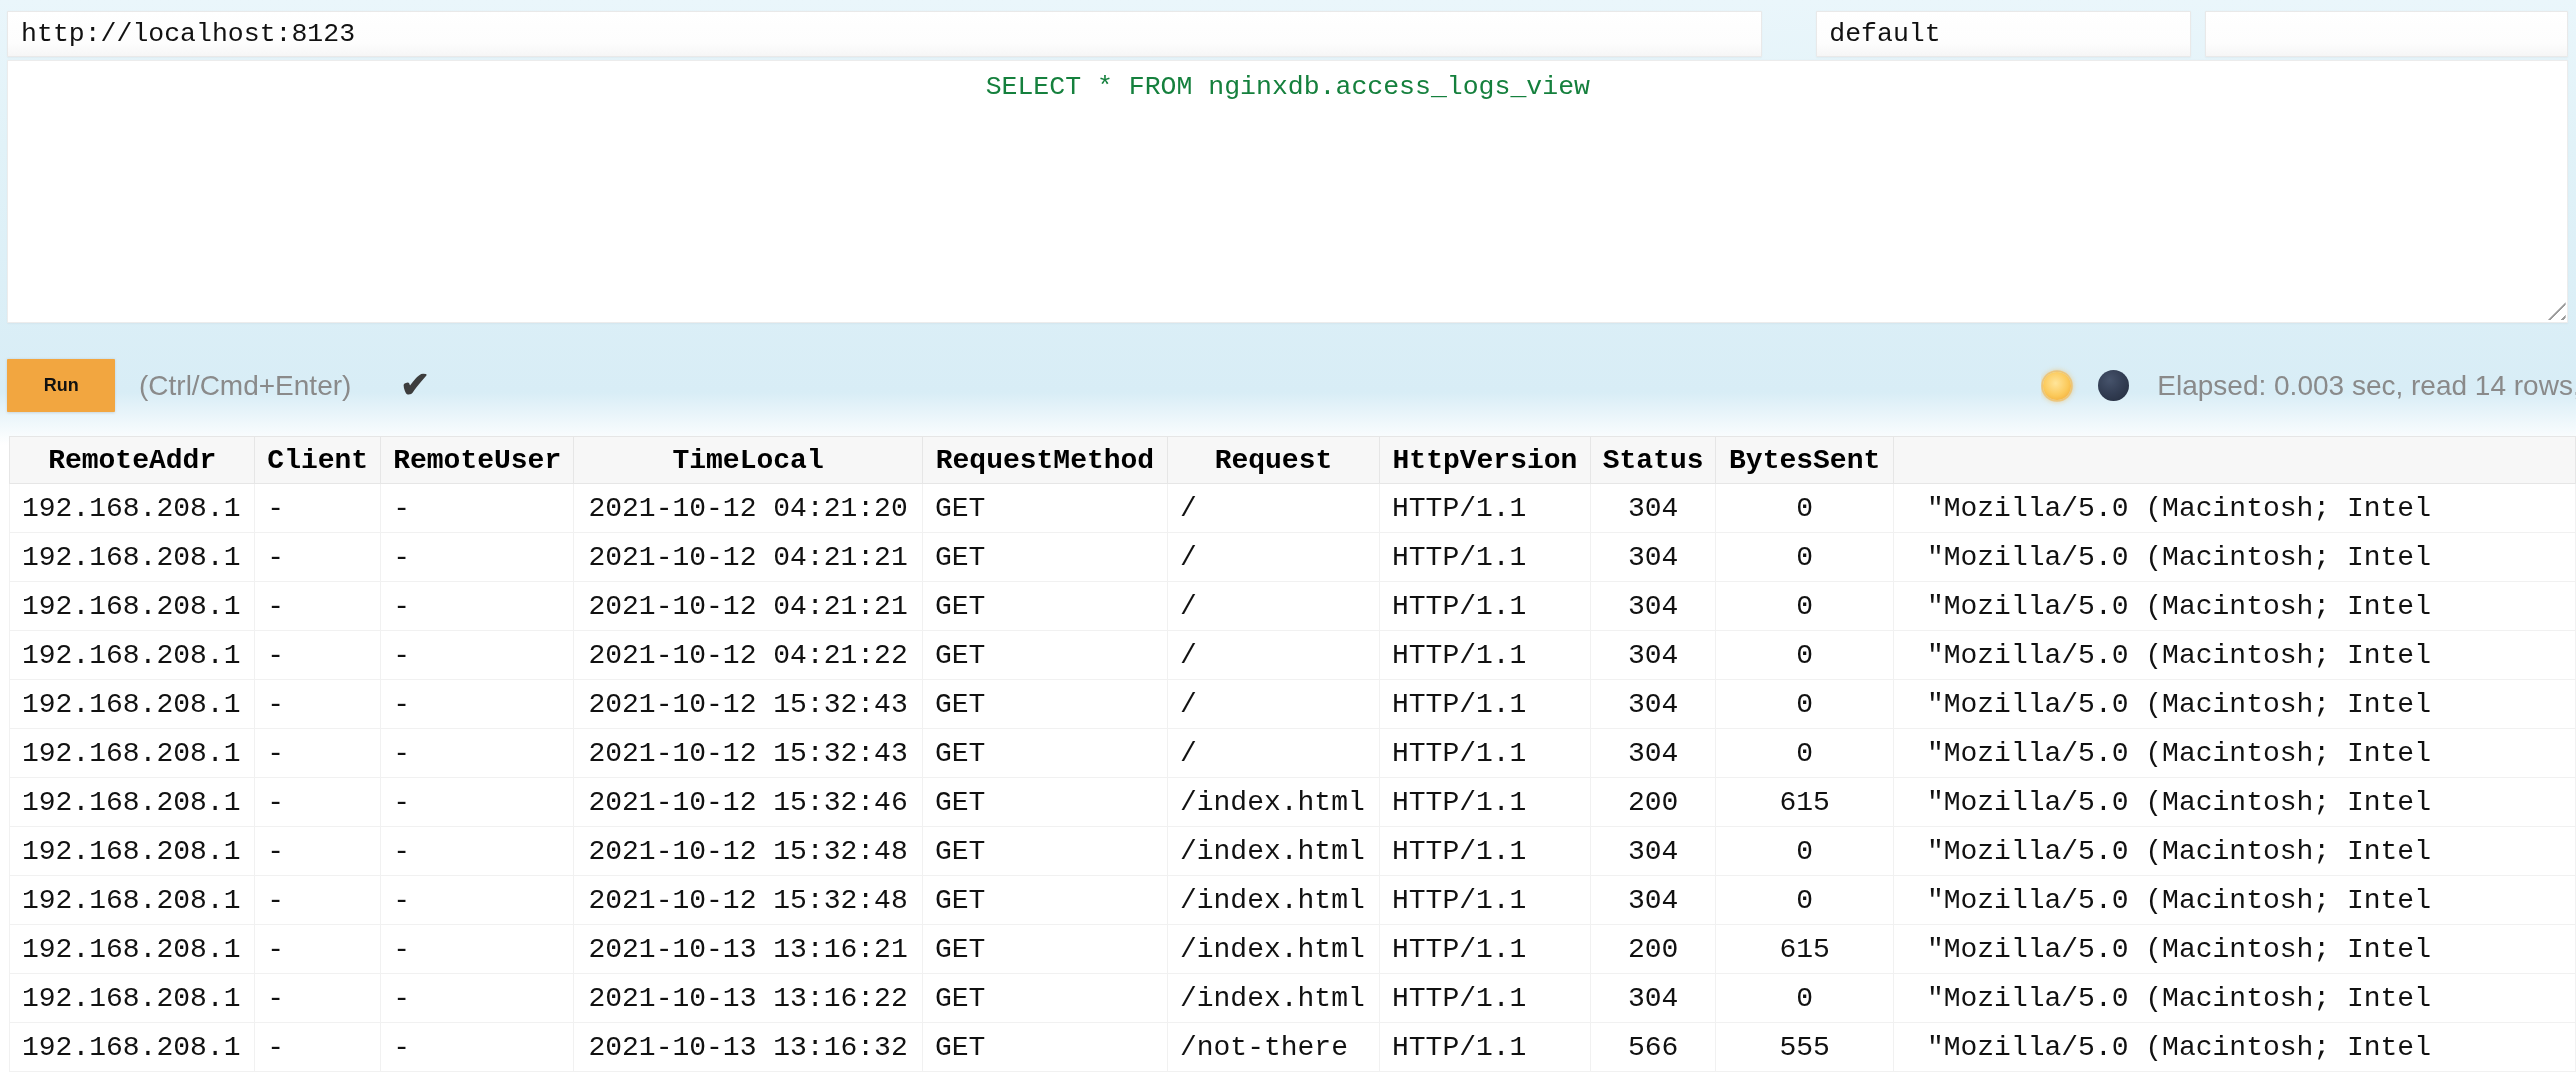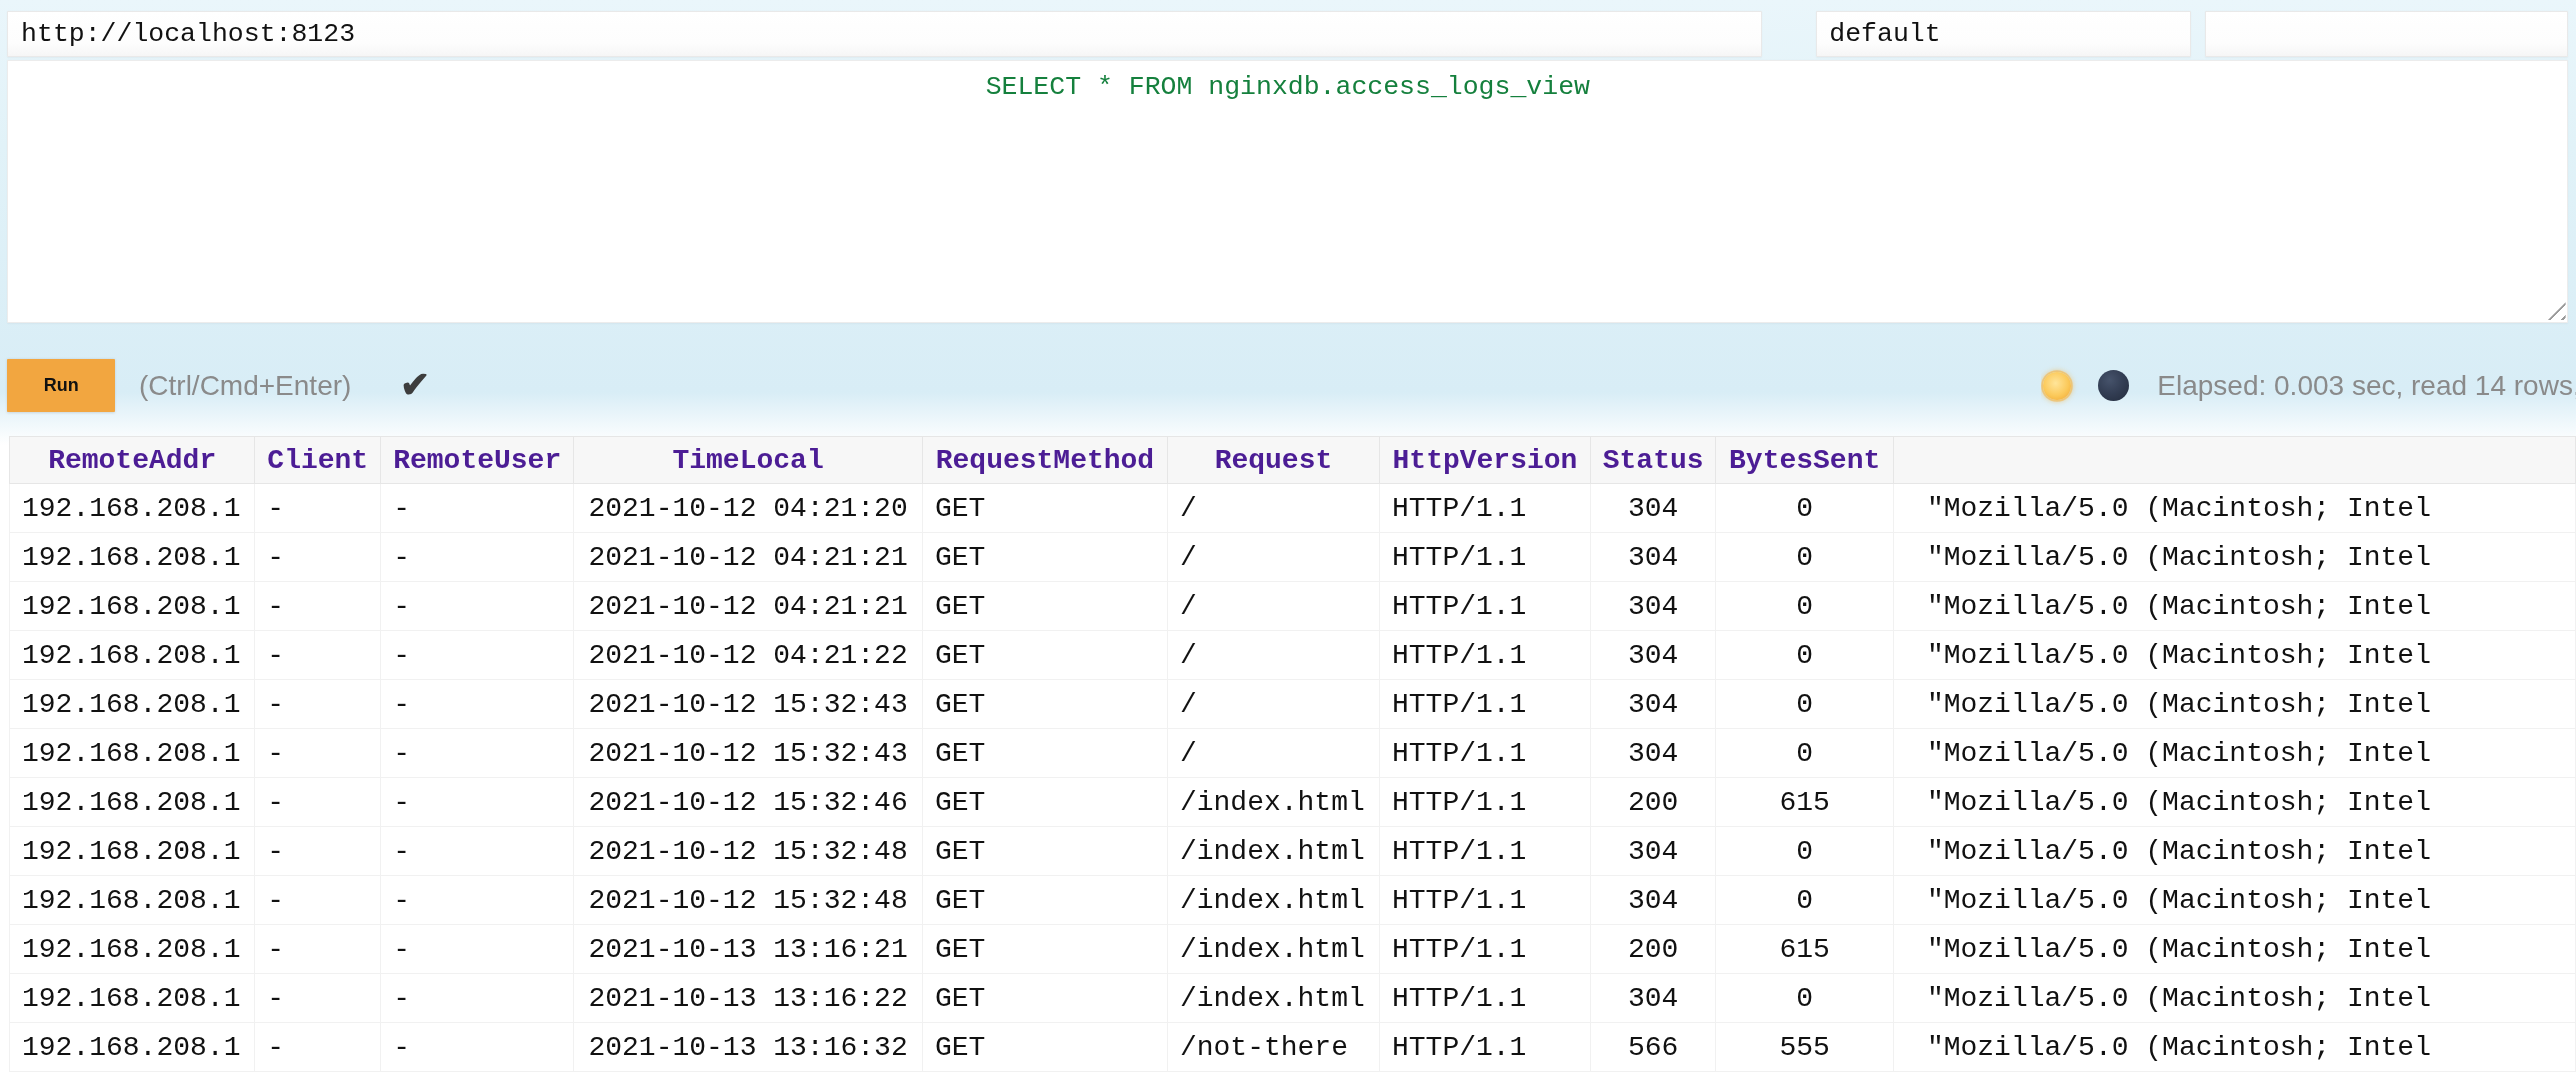--- a/index.html
+++ b/index.html
@@ -70,21 +70,21 @@
   }
   .stats-text {
     margin-left:25.5px; font-size:28px; color: var(--muted, #8a8a8a); white-space:nowrap;
   }
 
   
   .table-wrap { position:absolute; top:436px; left:9px; width:2567px; height:640px; overflow:hidden; }
   table.results { border-collapse:collapse; table-layout:fixed; background:#ffffff; }
   table.results th {
     height:47px; box-sizing:border-box; background:#f7f7f7;
-    font-family:"Liberation Mono", monospace; font-weight:bold; font-size:28px; color:#4c1d95;
+    font-family:"Liberation Mono", monospace; font-weight:bold; font-size:28px; color:#000000;
     border:0.9px solid #e6e6e6; padding:0 11px; text-align:center; white-space:nowrap; overflow:hidden;
   }
   table.results td {
     height:49px; box-sizing:border-box; background:#ffffff;
     font-family:"Liberation Mono", monospace; font-size:28px; color:#111;
     border:0.9px solid #f1f1f1; padding:0 12px; white-space:nowrap; overflow:hidden;
   }
   table.results td.al { text-align:left; }
   table.results td.ar { text-align:center; }
   table.results td.col-last { padding-left:33px; }

